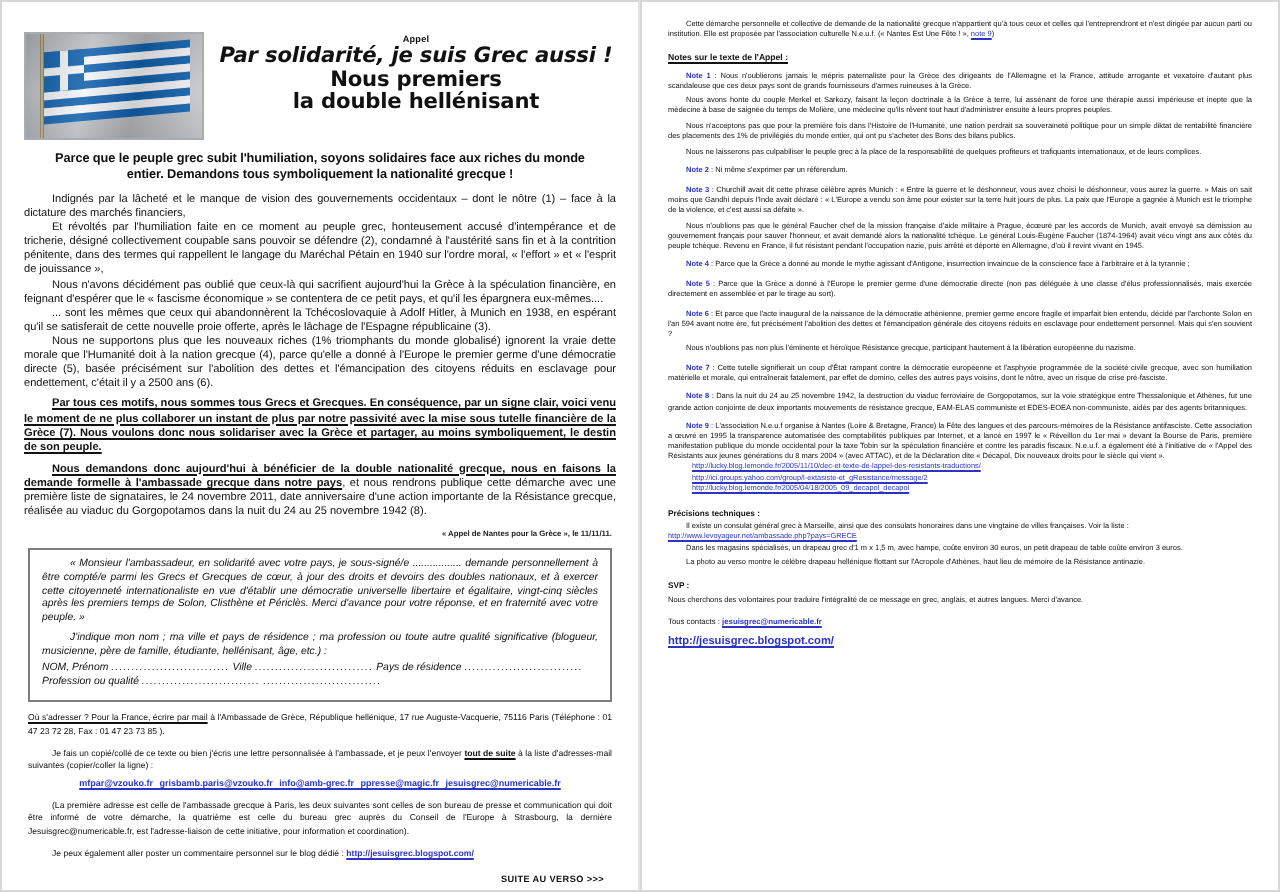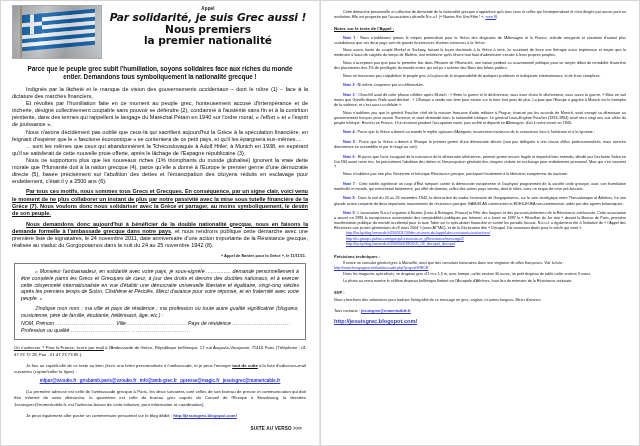--- a/index.html
+++ b/index.html
@@ -14,21 +14,21 @@
   }
   .page{
     position:relative;
     width:320px;height:446px;
     background:#fff;
     box-sizing:border-box;
     border:1px solid #d6d6d6;
     overflow:hidden;
   }
   .page.left{border-right:1px solid #e3e3e3;}
-  .inner{padding:1px 11px 4px 11px;}
+  .inner{padding:12px 11px 4px 11px;}
 
   
   .header{display:flex;align-items:flex-start;gap:6px;margin-top:3px;}
   .flagbox{
     width:88px;height:52px;flex:0 0 88px;position:relative;
     background:linear-gradient(#b9bcc0,#c9ccd0 55%,#b4b7bb);
     overflow:hidden;border:1px solid #a9acb0;
   }
   .pole{position:absolute;left:7px;top:0;width:2px;height:52px;
         background:linear-gradient(90deg,#8b7b58,#d9cba4,#7e7050);}
@@ -145,21 +145,21 @@
             <div class="cross-h"></div>
           </div>
           <div class="flagshade"></div>
         </div>
 
         <div class="titleblock">
           <div class="appel">Appel</div>
           <div class="h1">
             <div>Par solidarité, je suis Grec aussi !</div>
             <div class="l2">Nous premiers</div>
-            <div class="l3">la premier nationalité</div>
+            <div class="l3">la double hellénisant</div>
           </div>
         </div>
       </div>
 
       <div class="lede">Parce que le peuple grec subit l'humiliation, soyons solidaires face aux riches du monde entier. Demandons tous symboliquement la nationalité grecque !</div>
 
       <p class="body">Indignés par la lâcheté et le manque de vision des gouvernements occidentaux – dont le nôtre (1) – face à la dictature des marchés financiers,</p>
       <p class="body">Et révoltés par l'humiliation faite en ce moment au peuple grec, honteusement accusé d'intempérance et de tricherie, désigné collectivement coupable sans pouvoir se défendre (2), condamné à l'austérité sans fin et à la contrition pénitente, dans des termes qui rappellent le langage du Maréchal Pétain en 1940 sur l'ordre moral, « l'effort » et « l'esprit de jouissance »,</p>
       <p class="body">Nous n'avons décidément pas oublié que ceux-là qui sacrifient aujourd'hui la Grèce à la spéculation financière, en feignant d'espérer que le « fascisme économique » se contentera de ce petit pays, et qu'il les épargnera eux-mêmes....</p>
       <p class="body">... sont les mêmes que ceux qui abandonnèrent la Tchécoslovaquie à Adolf Hitler, à Munich en 1938, en espérant qu'il se satisferait de cette nouvelle proie offerte, après le lâchage de l'Espagne républicaine (3).</p>

